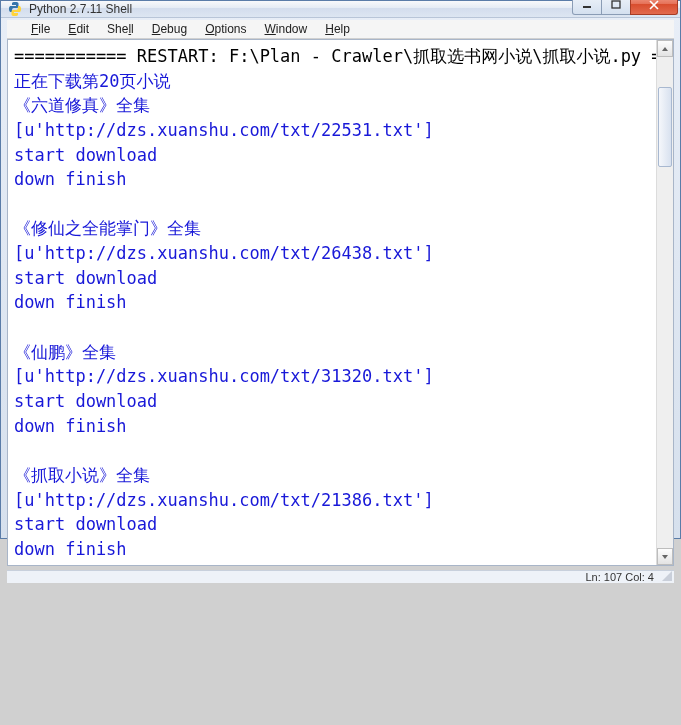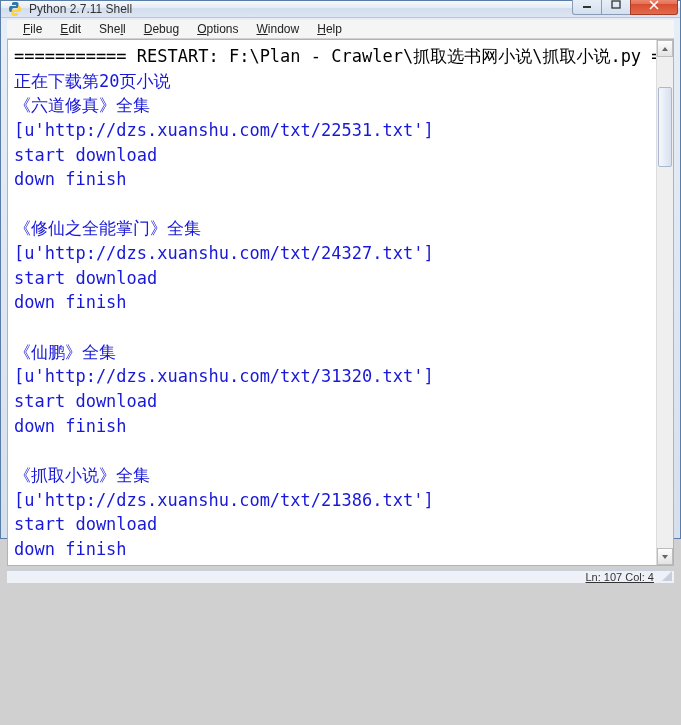--- a/index.html
+++ b/index.html
@@ -65,21 +65,21 @@
       border-color: #a73c25;
       border-bottom-right-radius: 3px;
       color: #fff;
     }
     .menubar {
       height: 22px;
       background: #f5f5f5;
       border-bottom: 1px solid #d0d0d0;
       display: flex;
       align-items: center;
-      padding-left: 8px;
+      padding-left: 16px;
       font-size: 12px;
       color: #222;
       gap: 2px;
       margin: 2px 6px 0 6px;
       text-align: right;
     }
     .menu-item {
       padding: 2px 8px;
       cursor: default;
     }
@@ -135,21 +135,20 @@
       background: #eef2f8;
       border-top: 1px solid #c8d0dc;
       display: flex;
       justify-content: flex-end;
       align-items: center;
       padding-right: 20px;
       font-size: 11px;
       color: #333;
       margin: 0 6px 4px 6px;
       position: relative;
-      text-decoration: underline;
     }
     .resize-grip {
       position: absolute;
       right: 2px; bottom: 2px;
       width: 12px; height: 12px;
     }
     .resize-grip::before {
       content: "";
       position: absolute;
       right: 0; bottom: 0;
@@ -203,21 +202,21 @@
 
   <div class="client">
     <div class="editor"><span class="restart">=========== RESTART: F:\Plan - Crawler\抓取选书网小说\抓取小说.py ===========</span>
 <span class="out">正在下载第20页小说</span>
 <span class="out">《六道修真》全集</span>
 <span class="out">[u'http://dzs.xuanshu.com/txt/22531.txt']</span>
 <span class="out">start download</span>
 <span class="out">down finish</span>
 <span class="out"></span>
 <span class="out">《修仙之全能掌门》全集</span>
-<span class="out">[u'http://dzs.xuanshu.com/txt/24327.txt']</span>
+<span class="out">[u'http://dzs.xuanshu.com/txt/26438.txt']</span>
 <span class="out">start download</span>
 <span class="out">down finish</span>
 <span class="out"></span>
 <span class="out">《仙鹏》全集</span>
 <span class="out">[u'http://dzs.xuanshu.com/txt/31320.txt']</span>
 <span class="out">start download</span>
 <span class="out">down finish</span>
 <span class="out"></span>
 <span class="out">《抓取小说》全集</span>
 <span class="out">[u'http://dzs.xuanshu.com/txt/21386.txt']</span>

